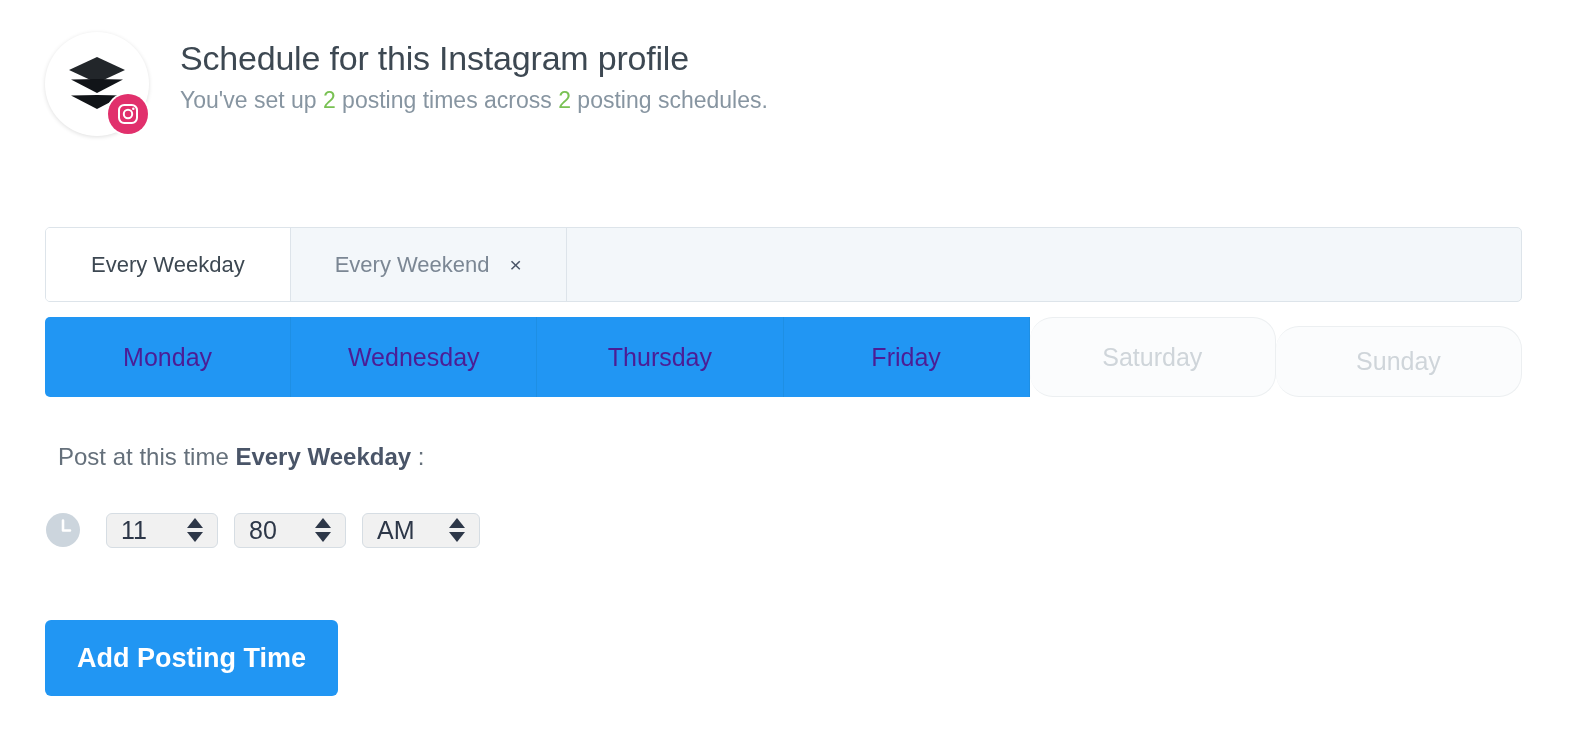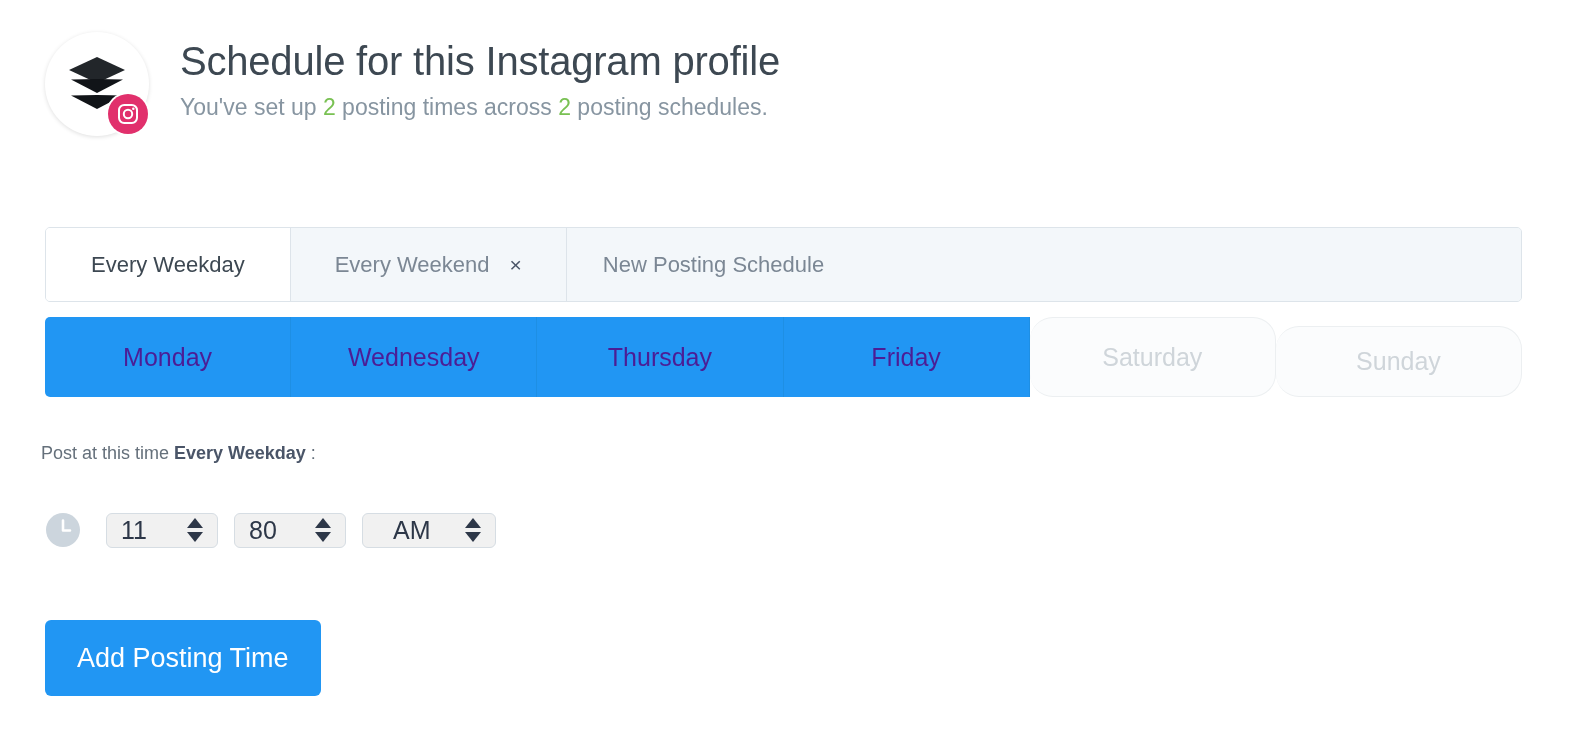--- a/index.html
+++ b/index.html
@@ -55,21 +55,21 @@
     justify-content: center;
     box-shadow: 0 0 0 2px #ffffff;
   }
   .ig-badge svg { display:block; }
 
   .header-text {
     margin-left: 31px;
     padding-top: 6px;
   }
   .page-title {
-    font-size: 40px;
+    font-size: 34px;
     color: #3d4852;
     font-weight: 400;
     line-height: 1.18;
     letter-spacing: -0.2px;
     white-space: nowrap;
   }
   .page-subtitle {
     font-size: 23px;
     color: #8795a1;
     font-weight: 400;
@@ -157,23 +157,23 @@
     border-top: 1px solid #eceff1;
     border-bottom: 1px solid #eceff1;
     border-radius: 23px;
   }
   .day.off:last-child { border-right: 1px solid #eceff1; margin-top: 9px; }
   .day.on:last-child { border-right: none; }
 
   
   .post-label {
     position: absolute;
-    left: 41px;
+    left: 58px;
     top: 443px;
-    font-size: 18px;
+    font-size: 24px;
     color: #65707b;
     white-space: nowrap;
   }
   .post-label b {
     color: #4a5568;
     font-weight: 700;
   }
 
   
   .time-row {
@@ -201,21 +201,21 @@
     align-items: center;
     padding: 0 14px;
     margin-right: 16px;
     cursor: pointer;
   }
   .select-box .val {
     font-size: 25px;
     color: #2d3748;
     min-width: 56px;
   }
-  .select-box.wide .val { min-width: 62px; margin-left: 16px; }
+  .select-box.wide .val { min-width: 62px; }
   .spinner {
     display: flex;
     flex-direction: column;
     align-items: center;
     justify-content: center;
     margin-left: 10px;
     gap: 4px;
   }
   .arw {
     width: 0; height: 0;
@@ -236,20 +236,21 @@
     background: #2196f3;
     border: none;
     border-radius: 6px;
     color: #ffffff;
     font-size: 27px;
     font-family: "Liberation Sans", sans-serif;
     display: flex;
     align-items: center;
     justify-content: center;
     cursor: pointer;
+    font-weight: bold;
   }
 </style>
 </head>
 <body>
 
 <div class="header">
   <div class="avatar-wrap">
     <div class="avatar-circle">
       <span>
         <svg width="62" height="58" viewBox="0 0 62 58">
@@ -276,23 +277,20 @@
 </div>
 
 <div class="tabs">
   <div class="tab active">
     <span>Every Weekday</span>
   </div>
   <div class="tab">
     <span>Every Weekend</span>
     <span class="tab-close">×</span>
   </div>
-  <div class="tab tab-new">
-    <span>New Posting Schedule</span>
-  </div>
 </div>
 
 <div class="day-row">
   <div class="day on">
     <span>Monday</span>
   </div>
   <div class="day on">
     <span>Wednesday</span>
   </div>
   <div class="day on">

